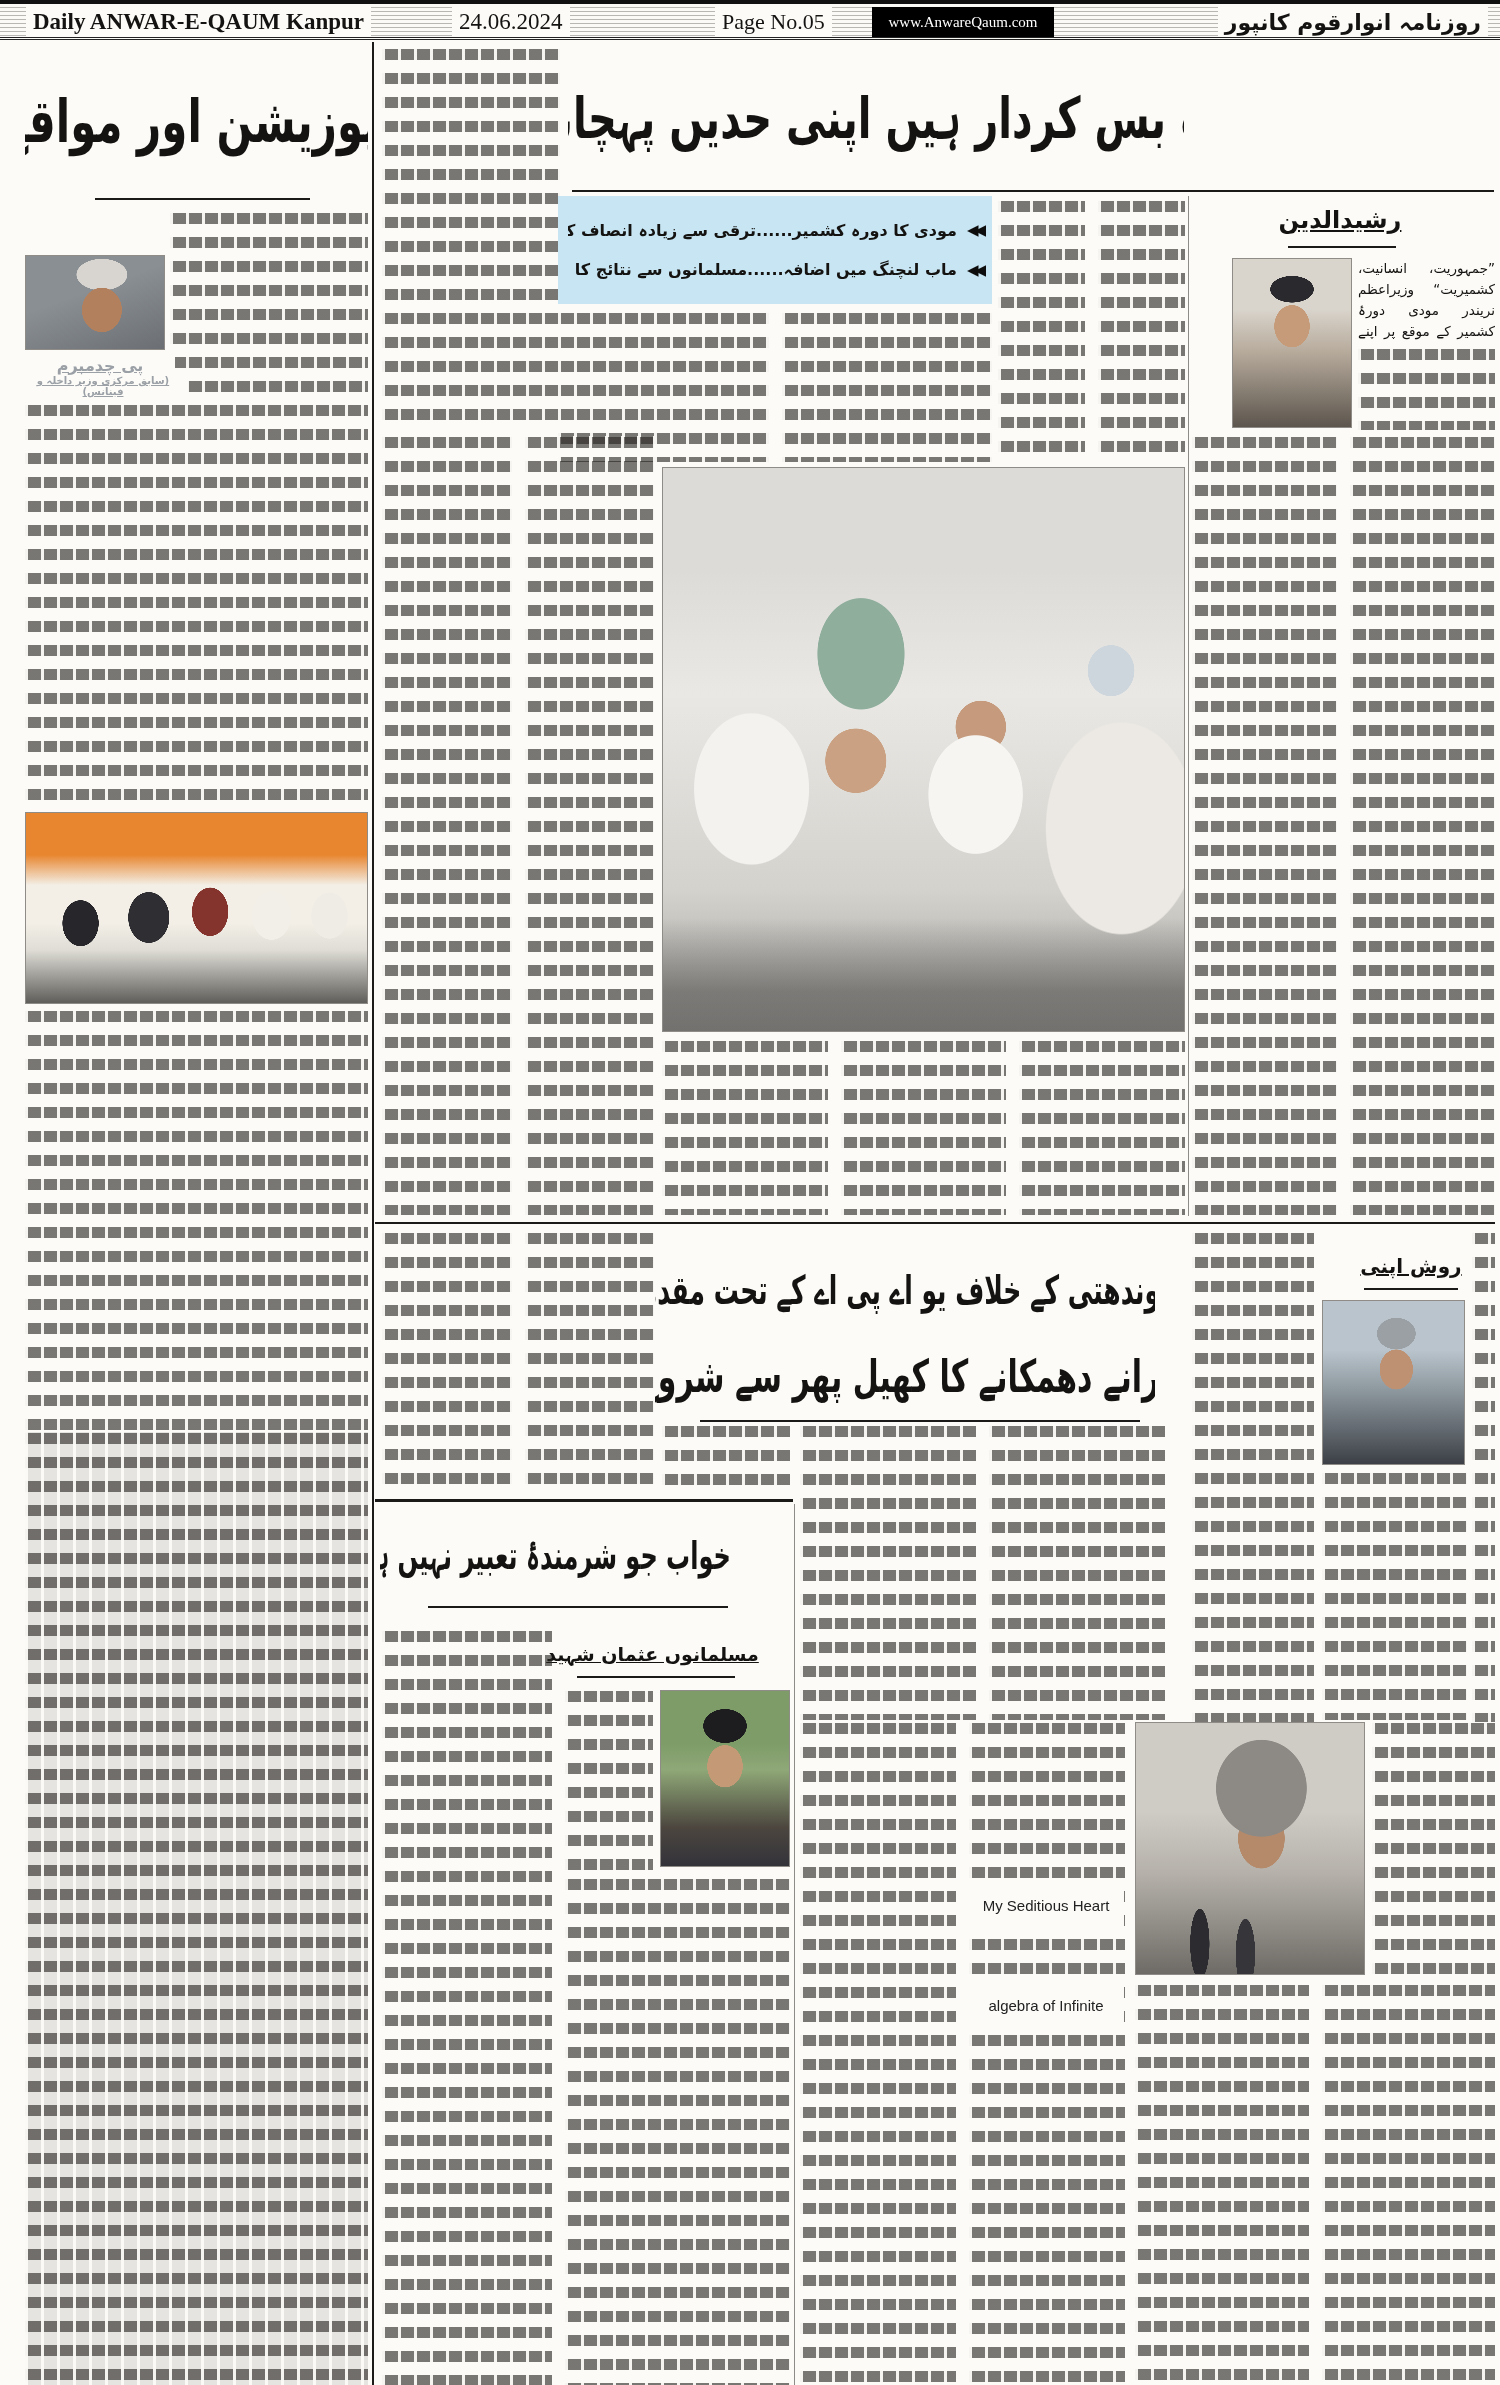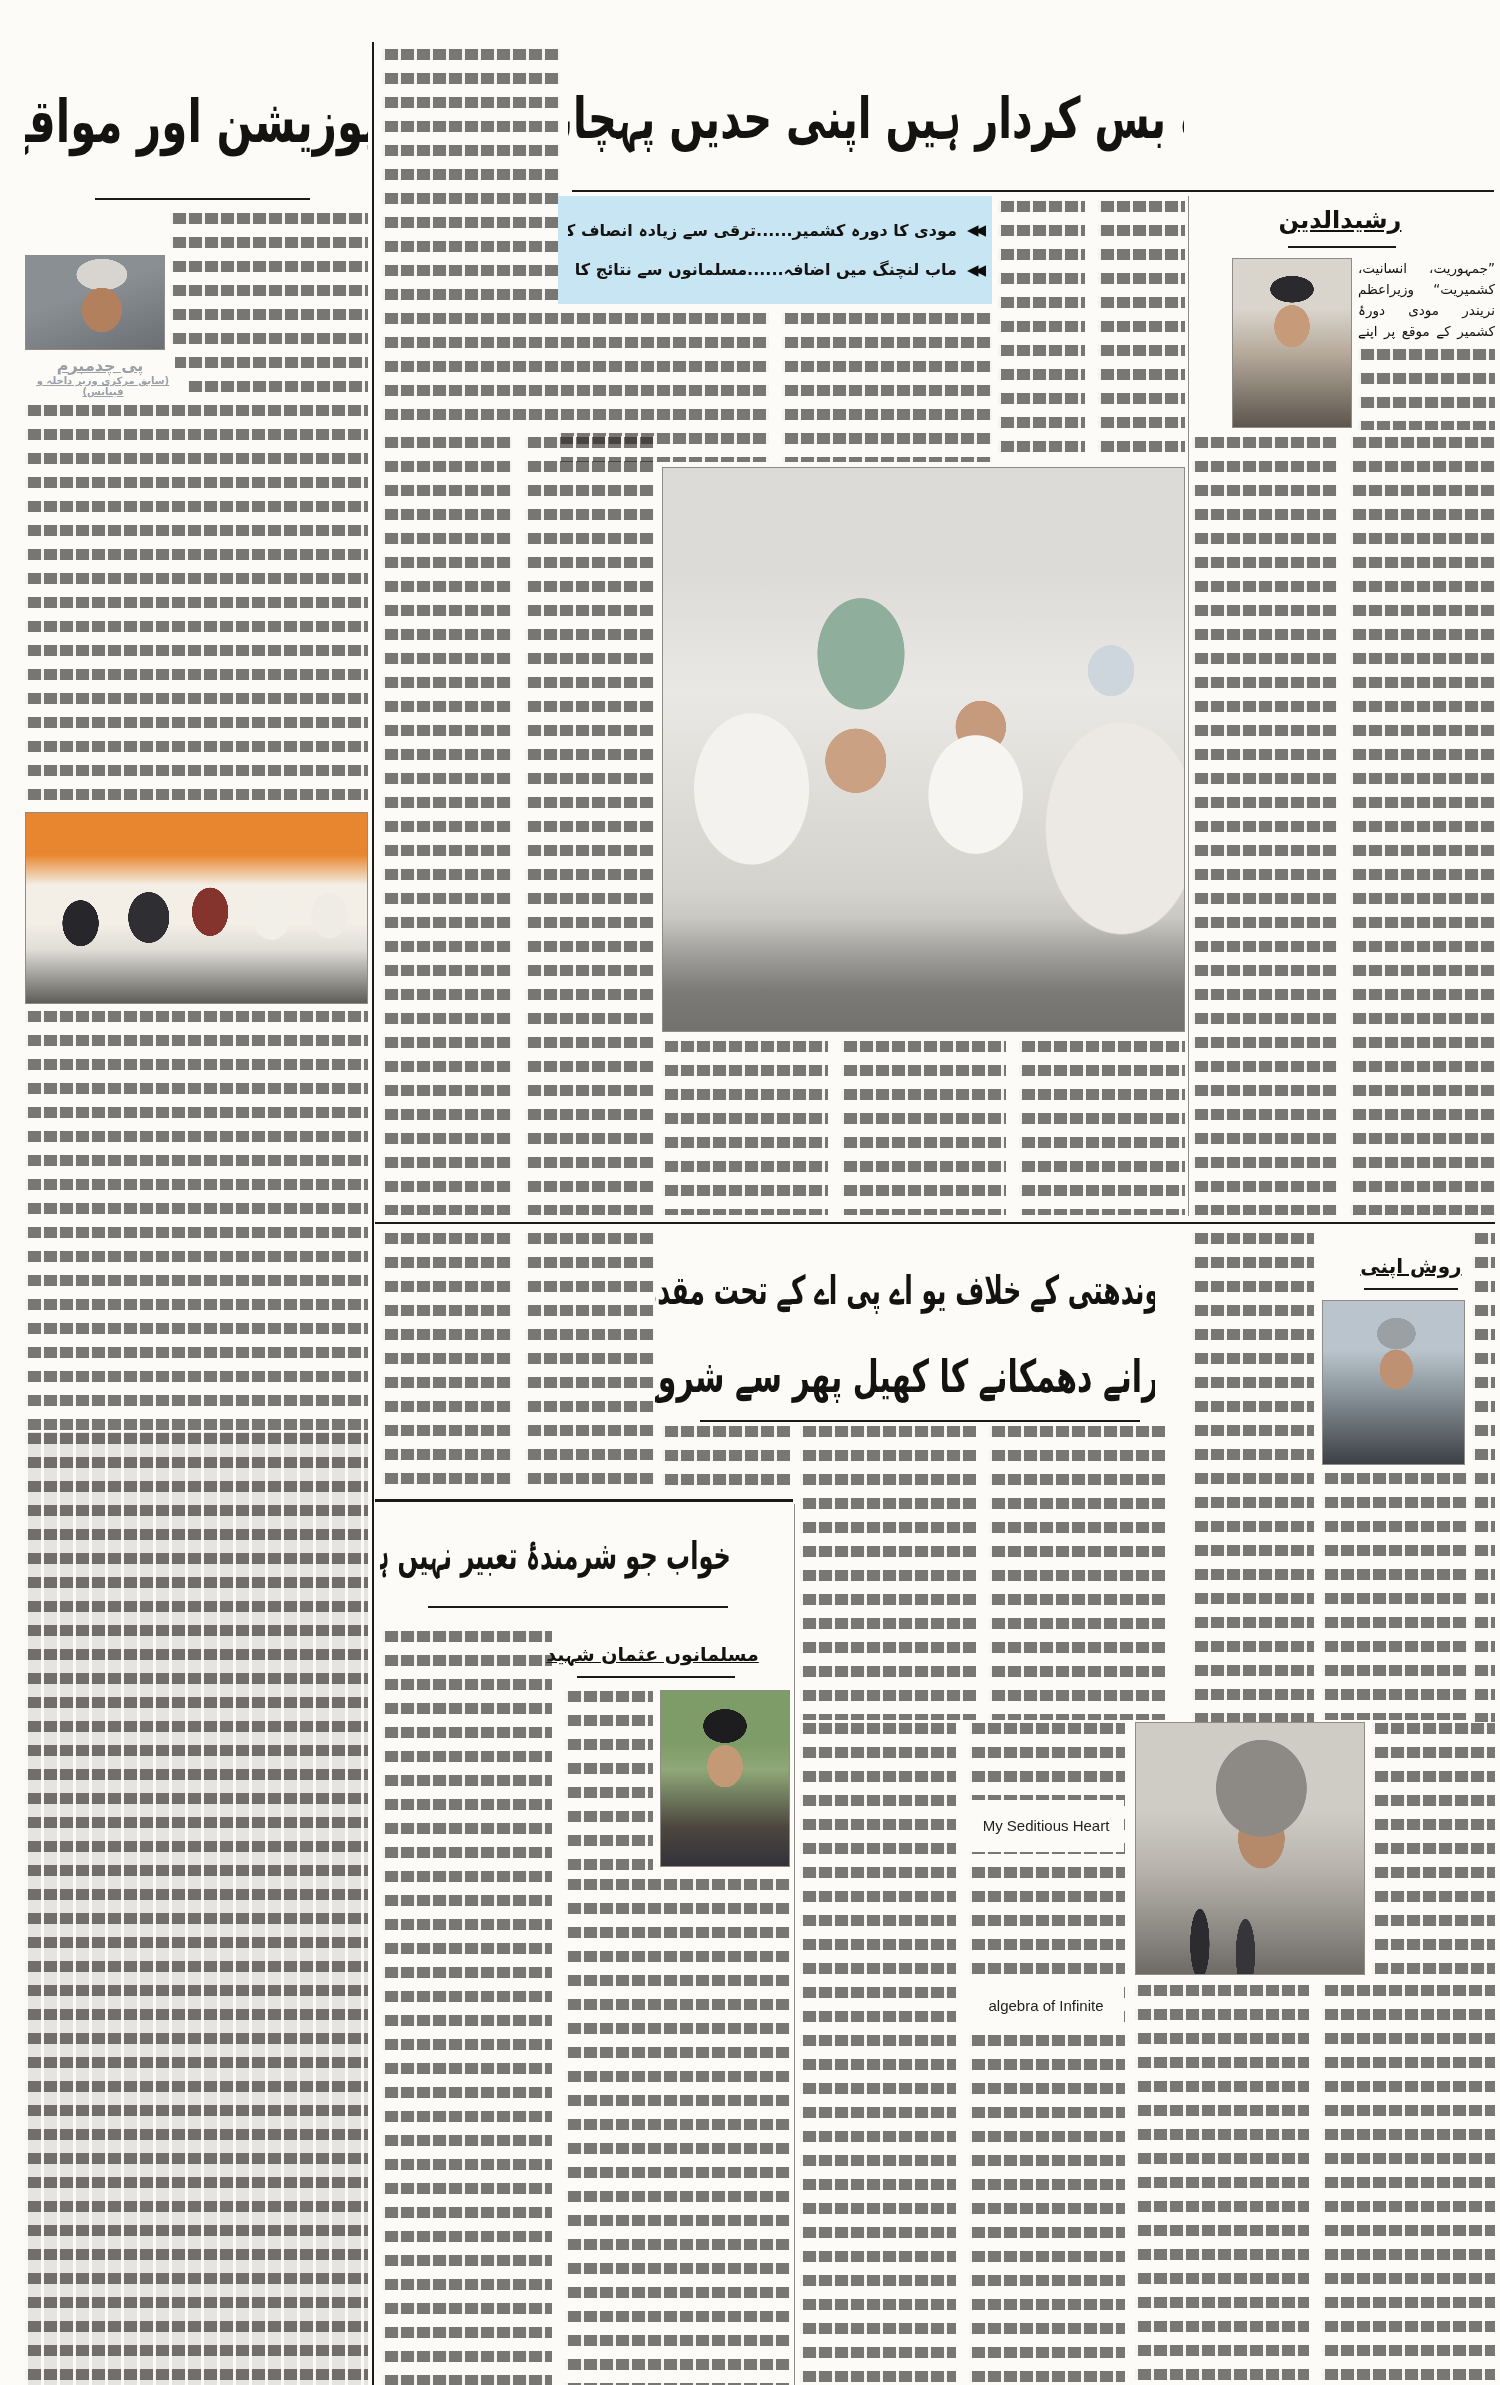--- a/index.html
+++ b/index.html
@@ -70,20 +70,27 @@
      radial-gradient(ellipse 42px 54px at 55% 46%, #b48a6b 0 55%, transparent 56%),
      radial-gradient(ellipse 16px 58px at 28% 88%, #2c2c30 0 60%, transparent 61%),
      radial-gradient(ellipse 16px 58px at 48% 92%, #35353a 0 60%, transparent 61%),
      linear-gradient(180deg,#cfccc6 0 35%,#b5b1aa 60%,#6e6b66 100%);}
 </style>
 </head>
 <body>
 
 <div id="page">
 
+  <div id="hdr" class="abs">
+    <span class="hpatch lat" style="left:26px;font-size:23px;font-weight:bold;">Daily ANWAR-E-QAUM Kanpur</span>
+    <span class="hpatch lat" style="left:452px;font-size:23px;">24.06.2024</span>
+    <span class="hpatch lat" style="left:715px;font-size:22px;">Page No.05</span>
+    <span class="hpatch lat" style="left:872px;width:168px;background:#000;color:#fff;font-size:15px;justify-content:center;">www.AnwareQaum.com</span>
+    <span class="hpatch ur" style="right:12px;font-size:22px;font-weight:bold;">روزنامہ انوارقوم کانپور</span>
+  </div>
 
   <div class="abs rule" style="left:372px;top:42px;width:2px;height:2343px;"></div>
   <div class="abs rule" style="left:1188px;top:196px;width:1px;height:1020px;background:#8e8c88;"></div>
   <div class="abs rule" style="left:794px;top:1504px;width:1px;height:881px;background:#8e8c88;"></div>
 
   <div class="abs ur hl" style="left:25px;top:52px;width:343px;height:138px;font-size:42px;">
     <span class="tall">اپوزیشن اور مواقع</span>
   </div>
   <div class="abs rule" style="left:95px;top:198px;width:215px;height:2px;"></div>
 
@@ -185,21 +192,21 @@
   <div class="abs sim" style="left:382px;top:1630px;width:170px;height:755px;"></div>
   <div class="abs sim" style="left:565px;top:1690px;width:88px;height:180px;"></div>
   <div class="abs sim" style="left:565px;top:1878px;width:225px;height:507px;"></div>
 
   <div class="abs ph ph-aroy" style="left:1135px;top:1722px;width:230px;height:253px;"></div>
 
   <div class="abs cols" style="left:800px;top:1722px;width:325px;height:663px;">
     <div class="c sim"></div>
     <div class="c sim"></div>
   </div>
-  <div class="abs frag" style="left:968px;top:1800px;width:156px;height:52px;">My Seditious Heart</div>
+  <div class="abs frag" style="left:968px;top:1880px;width:156px;height:52px;">My Seditious Heart</div>
   <div class="abs frag" style="left:968px;top:1980px;width:156px;height:52px;">algebra of Infinite</div>
 
   <div class="abs sim" style="left:1372px;top:1722px;width:123px;height:256px;"></div>
   <div class="abs cols" style="left:1135px;top:1984px;width:360px;height:401px;">
     <div class="c sim"></div>
     <div class="c sim"></div>
   </div>
 
 </div>
 

